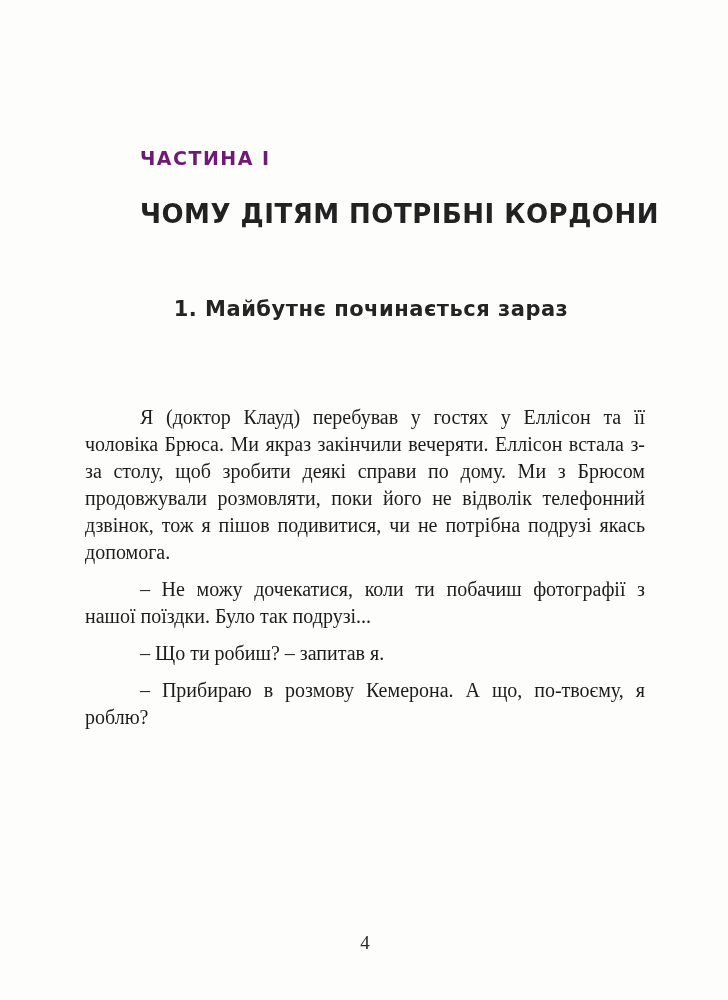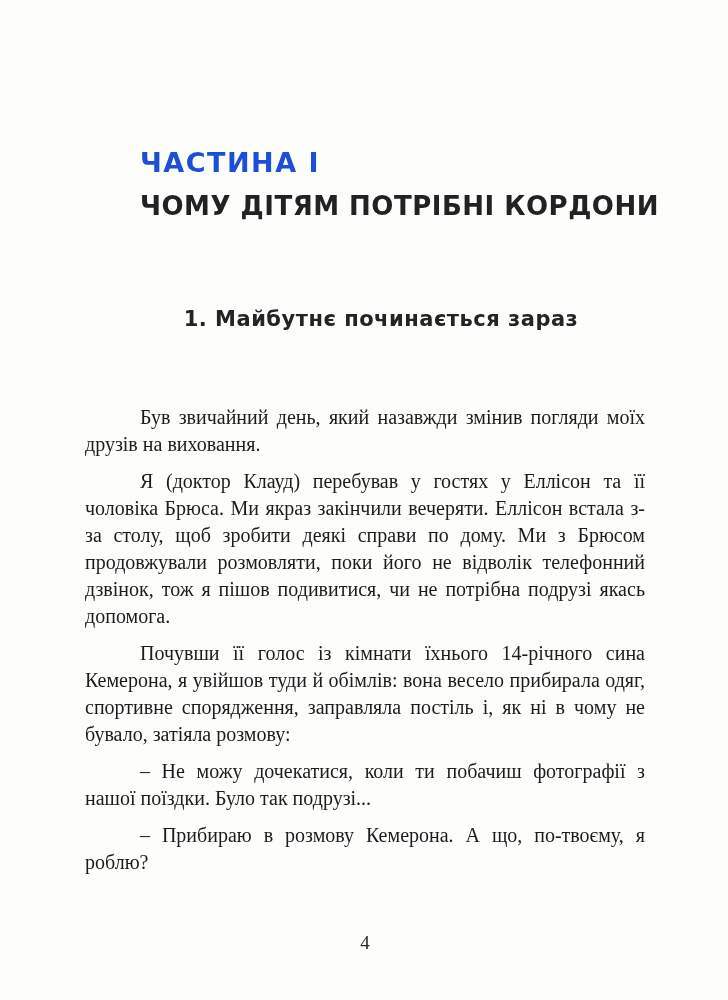--- a/index.html
+++ b/index.html
@@ -21,39 +21,39 @@
     overflow: hidden;
   }
   .part-heading {
     position: absolute;
     left: 140px;
     top: 147px;
   }
   .part-label {
     font-family: "DejaVu Sans", sans-serif;
     font-weight: bold;
-    font-size: 27px;
+    font-size: 19px;
     letter-spacing: 1.5px;
-    color: #1d4ed8;
+    color: #701a75;
   }
   .part-title {
     font-family: "DejaVu Sans", sans-serif;
     font-weight: bold;
     font-size: 26px;
     letter-spacing: 0.5px;
-    margin-top: 13px;
+    margin-top: 30px;
     color: #222;
     white-space: nowrap;
   }
   .chapter-title {
     position: absolute;
     top: 291px;
     left: 85px;
     width: 560px;
-    margin: 16px;
+    margin: 6px;
     text-align: center;
     font-family: "DejaVu Sans", sans-serif;
     font-weight: bold;
     font-size: 21px;
     letter-spacing: 0.5px;
     color: #242424;
   }
   .body-text {
     position: absolute;
     top: 404px;
@@ -86,24 +86,23 @@
 <div class="page">
 
   <header class="part-heading">
     <div class="part-label">ЧАСТИНА I</div>
     <div class="part-title">ЧОМУ ДІТЯМ ПОТРІБНІ КОРДОНИ</div>
   </header>
 
   <h1 class="chapter-title">1. Майбутнє починається зараз</h1>
 
   <main class="body-text">
-    <p>Був звичайний день, який назавжди змінив погляди моїх друзів на виховання.</p>
     <p>Я (доктор Клауд) перебував у гостях у Еллісон та її чоловіка Брюса. Ми якраз закінчили вечеряти. Еллісон встала з-за столу, щоб зробити деякі справи по дому. Ми з Брюсом продовжували розмовляти, поки його не відволік телефонний дзвінок, тож я пішов подивитися, чи не потрібна подрузі якась допомога.</p>
-    <p>Почувши її голос із кімнати їхнього 14-річного сина Кемерона, я увійшов туди й обімлів: вона весело прибирала одяг, спортивне спорядження, заправляла постіль і, як ні в чому не бувало, затіяла розмову:</p>
     <p>– Не можу дочекатися, коли ти побачиш фотографії з нашої поїздки. Було так подрузі...</p>
+    <p>– Що ти робиш? – запитав я.</p>
     <p>– Прибираю в розмову Кемерона. А що, по-твоєму, я роблю?</p>
   </main>
 
   <footer class="page-footer">
     <span class="page-number">4</span>
   </footer>
 
 </div>
 
 </body></html>

